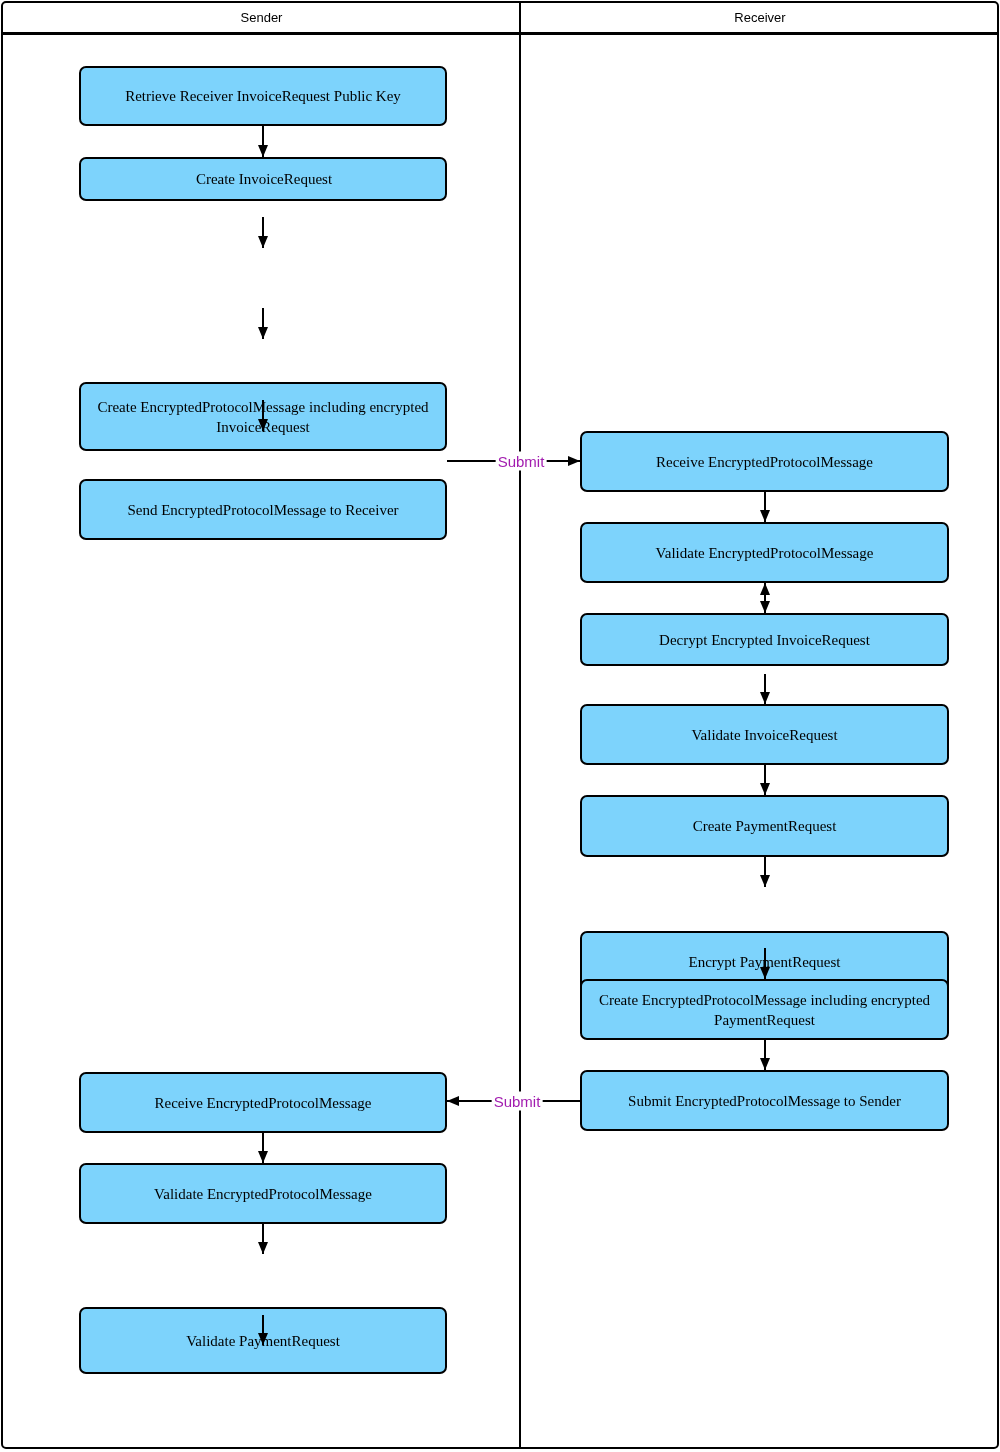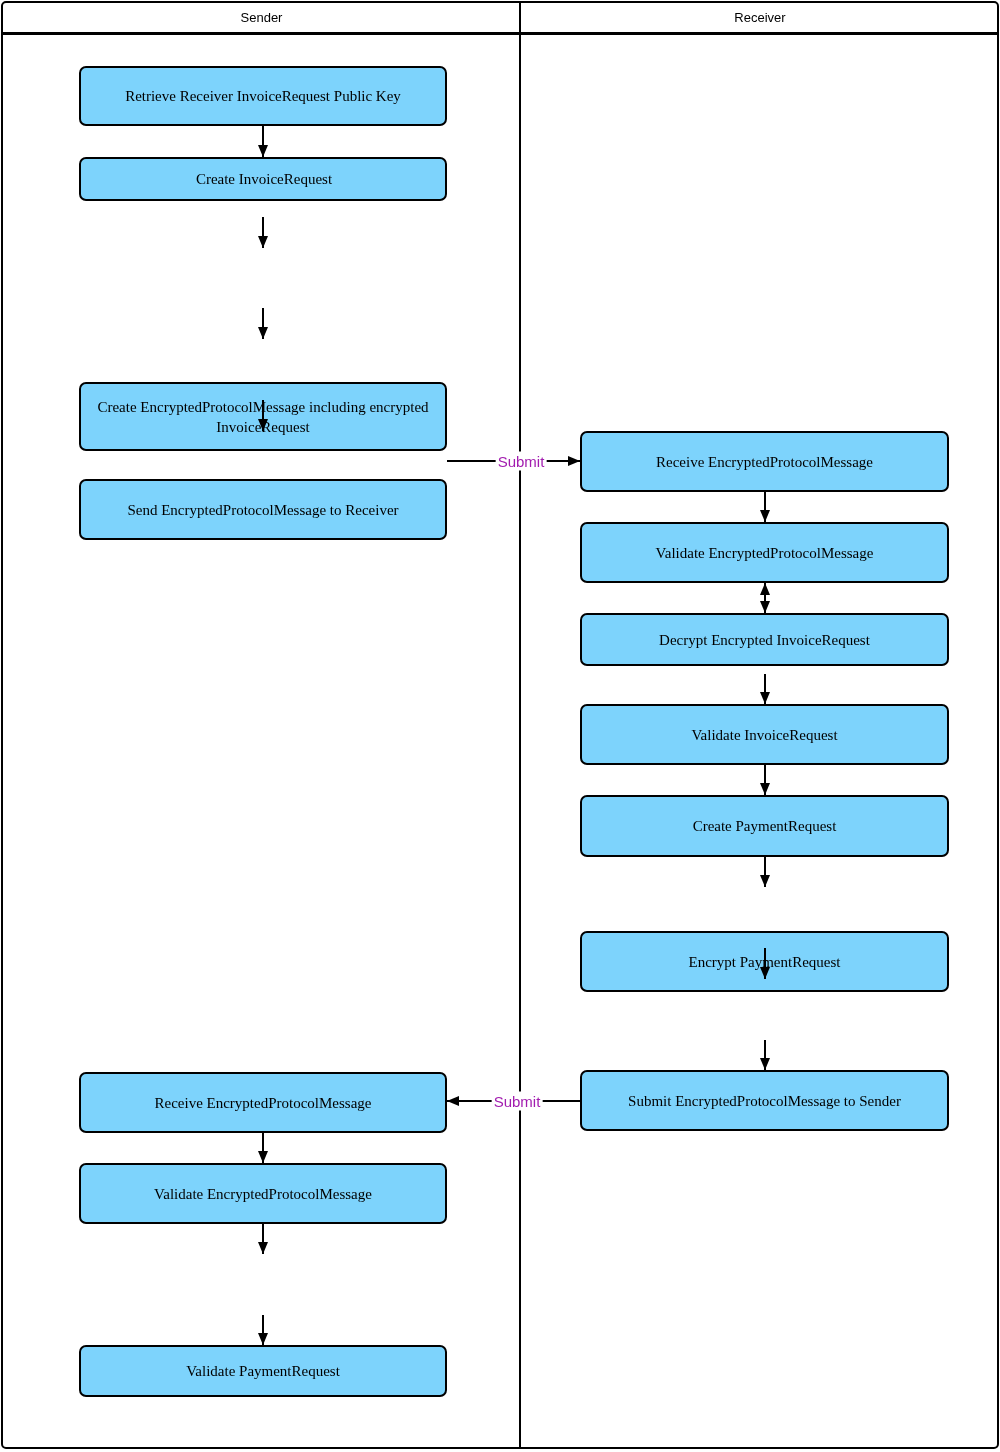--- a/index.html
+++ b/index.html
@@ -130,28 +130,29 @@
   <div class="lane-title sender">Sender</div>
   <div class="header-sep"></div>
   <div class="lane-divider"></div>
 
   <div class="node sender" style="top:63px;height:60px;">Retrieve Receiver InvoiceRequest Public Key</div>
   <div class="node sender" style="top:154px;height:44px;padding-left:16px;">Create InvoiceRequest</div>
   <div class="node sender" style="top:336px;height:69px;margin-top:43px;">Create EncryptedProtocolMessage including encrypted InvoiceRequest</div>
   <div class="node sender" style="top:428px;height:61px;margin-top:48px;">Send EncryptedProtocolMessage to Receiver</div>
   <div class="node sender" style="top:1069px;height:61px;">Receive EncryptedProtocolMessage</div>
   <div class="node sender" style="top:1160px;height:61px;">Validate EncryptedProtocolMessage</div>
-  <div class="node sender" style="top:1342px;height:52px;">Validate PaymentRequest</div>
+  <div class="node sender" style="top:1304px;height:67px;">Validate PaymentRequest</div>
 
   <div class="node receiver" style="top:428px;height:61px;">Receive EncryptedProtocolMessage</div>
   <div class="node receiver" style="top:519px;height:61px;">Validate EncryptedProtocolMessage</div>
   <div class="node receiver" style="top:610px;height:53px;">Decrypt Encrypted InvoiceRequest</div>
   <div class="node receiver" style="top:792px;height:62px;">Create PaymentRequest</div>
   <div class="node receiver" style="top:701px;height:61px;">Validate InvoiceRequest</div>
   <div class="node receiver" style="top:928px;height:61px;">Encrypt PaymentRequest</div>
+  <div class="node receiver" style="top:976px;height:61px;">Create EncryptedProtocolMessage including encrypted PaymentRequest</div>
   <div class="node receiver" style="top:1067px;height:61px;">Submit EncryptedProtocolMessage to Sender</div>
 
   <div class="arrow-v" style="left:259px;top:123px;height:31px;">
       <i class="head-down"></i>
     </div>
   <div class="arrow-v" style="left:259px;top:214px;height:31px;">
       <i class="head-down"></i>
     </div>
   <div class="arrow-v" style="left:259px;top:305px;height:31px;">
       <i class="head-down"></i>

